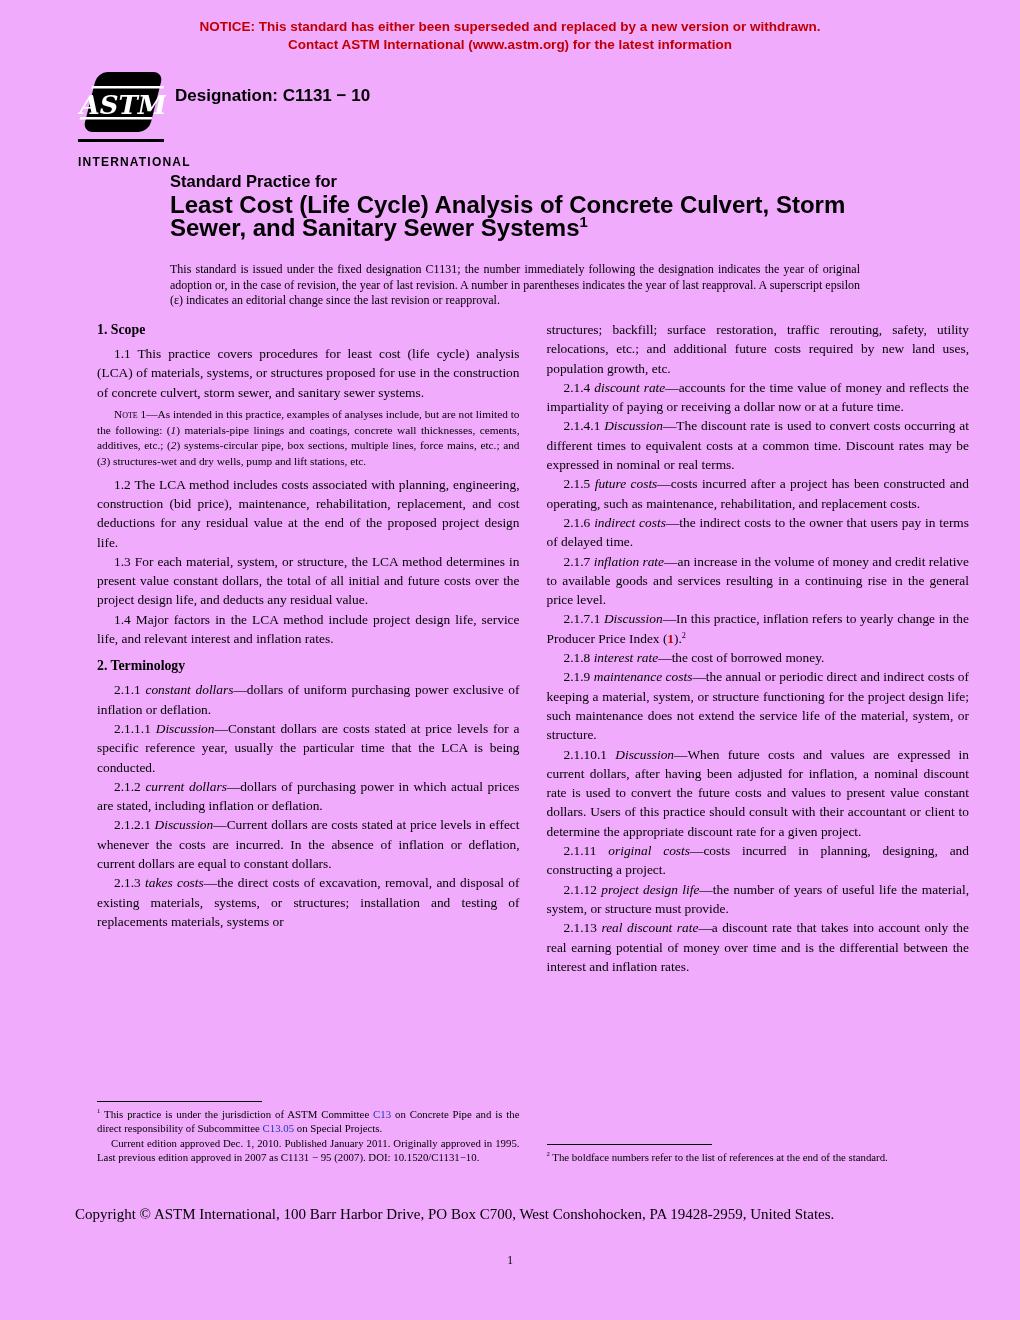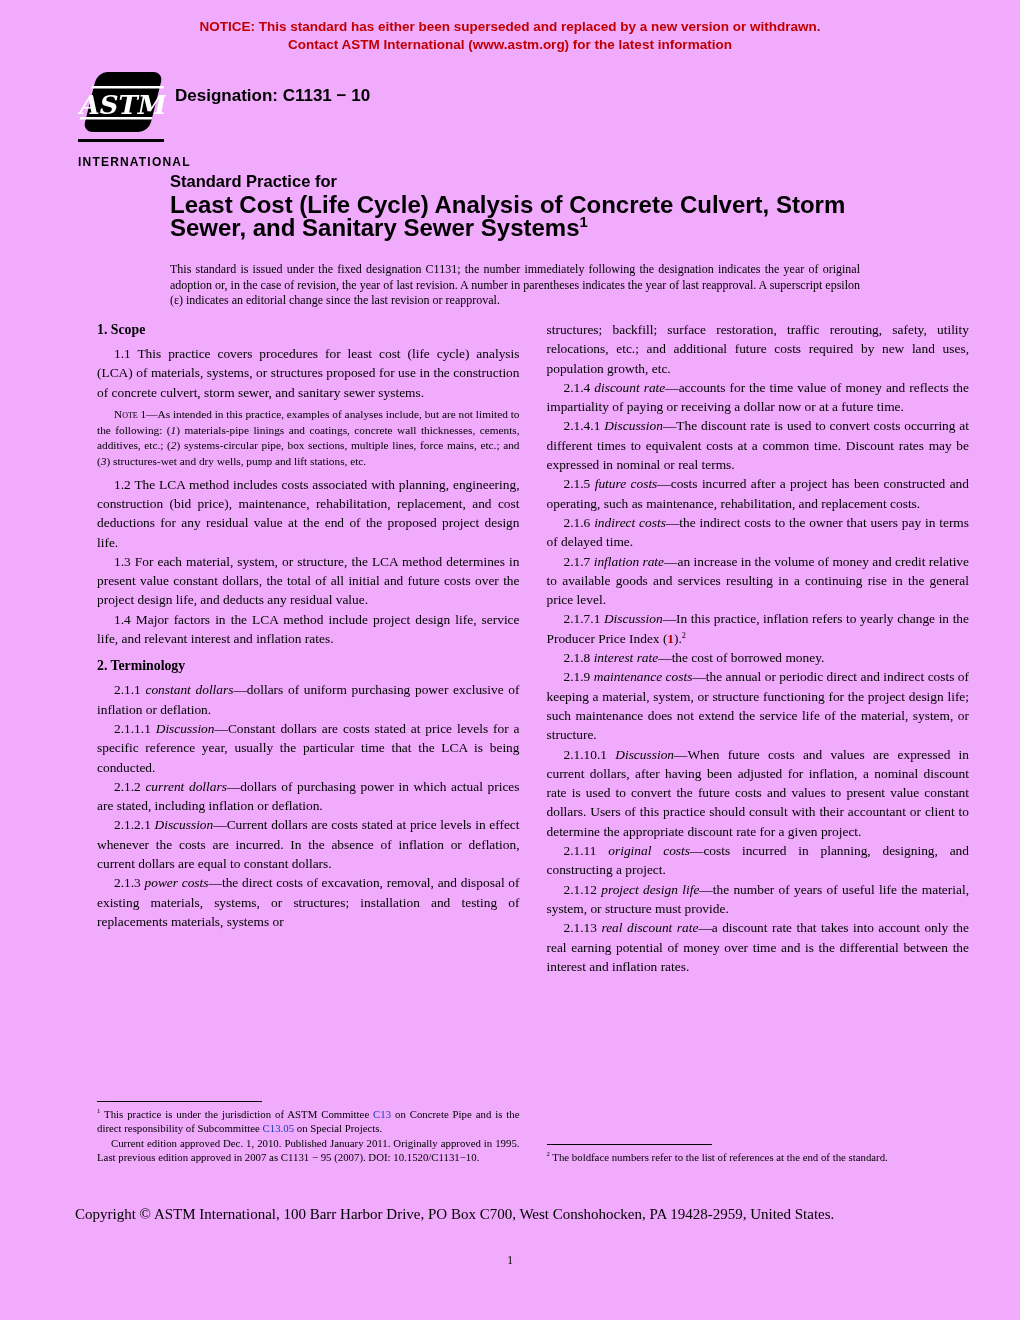--- a/index.html
+++ b/index.html
@@ -91,21 +91,21 @@
         <p class="para"><span>1.1 This practice covers procedures for least cost (life cycle) analysis (LCA) of materials, systems, or structures proposed for use in the construction of concrete culvert, storm sewer, and sanitary sewer systems.</span></p>
         <p class="note"><span class="run-smallcaps">Note 1</span><span>—As intended in this practice, examples of analyses include, but are not limited to the following: (</span><span class="run-italic">1</span><span>) materials-pipe linings and coatings, concrete wall thicknesses, cements, additives, etc.; (</span><span class="run-italic">2</span><span>) systems-circular pipe, box sections, multiple lines, force mains, etc.; and (</span><span class="run-italic">3</span><span>) structures-wet and dry wells, pump and lift stations, etc.</span></p>
         <p class="para"><span>1.2 The LCA method includes costs associated with planning, engineering, construction (bid price), maintenance, rehabilitation, replacement, and cost deductions for any residual value at the end of the proposed project design life.</span></p>
         <p class="para"><span>1.3 For each material, system, or structure, the LCA method determines in present value constant dollars, the total of all initial and future costs over the project design life, and deducts any residual value.</span></p>
         <p class="para"><span>1.4 Major factors in the LCA method include project design life, service life, and relevant interest and inflation rates.</span></p>
         <h2 class="sec-heading">2. Terminology</h2>
         <p class="para"><span>2.1.1 </span><span class="run-italic">constant dollars</span><span>—dollars of uniform purchasing power exclusive of inflation or deflation.</span></p>
         <p class="para"><span>2.1.1.1 </span><span class="run-italic">Discussion</span><span>—Constant dollars are costs stated at price levels for a specific reference year, usually the particular time that the LCA is being conducted.</span></p>
         <p class="para"><span>2.1.2 </span><span class="run-italic">current dollars</span><span>—dollars of purchasing power in which actual prices are stated, including inflation or deflation.</span></p>
         <p class="para"><span>2.1.2.1 </span><span class="run-italic">Discussion</span><span>—Current dollars are costs stated at price levels in effect whenever the costs are incurred. In the absence of inflation or deflation, current dollars are equal to constant dollars.</span></p>
-        <p class="para"><span>2.1.3 </span><span class="run-italic">power costs</span><span>—the direct costs of excavation, removal, and disposal of existing materials, systems, or structures; installation and testing of replacements materials, systems or</span></p>
+        <p class="para"><span>2.1.3 </span><span class="run-italic">takes costs</span><span>—the direct costs of excavation, removal, and disposal of existing materials, systems, or structures; installation and testing of replacements materials, systems or</span></p>
       </div>
       <div class="footnote-block">
         <div class="fn-rule"></div>
         <p class="footnote"><sup>1</sup><span> This practice is under the jurisdiction of ASTM Committee </span><span class="run-link">C13</span><span> on Concrete Pipe and is the direct responsibility of Subcommittee </span><span class="run-link">C13.05</span><span> on Special Projects.</span></p>
         <p class="footnote fn-cont">Current edition approved Dec. 1, 2010. Published January 2011. Originally approved in 1995. Last previous edition approved in 2007 as C1131 − 95 (2007). DOI: 10.1520/C1131−10.</p>
       </div>
     </div>
 
     <div class="col">
       <div class="col-content">

